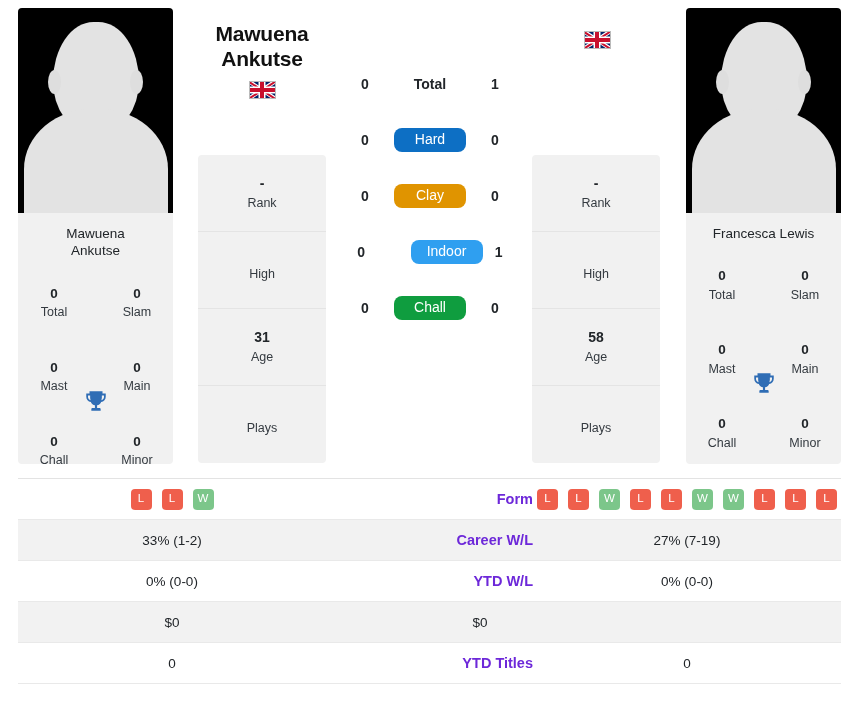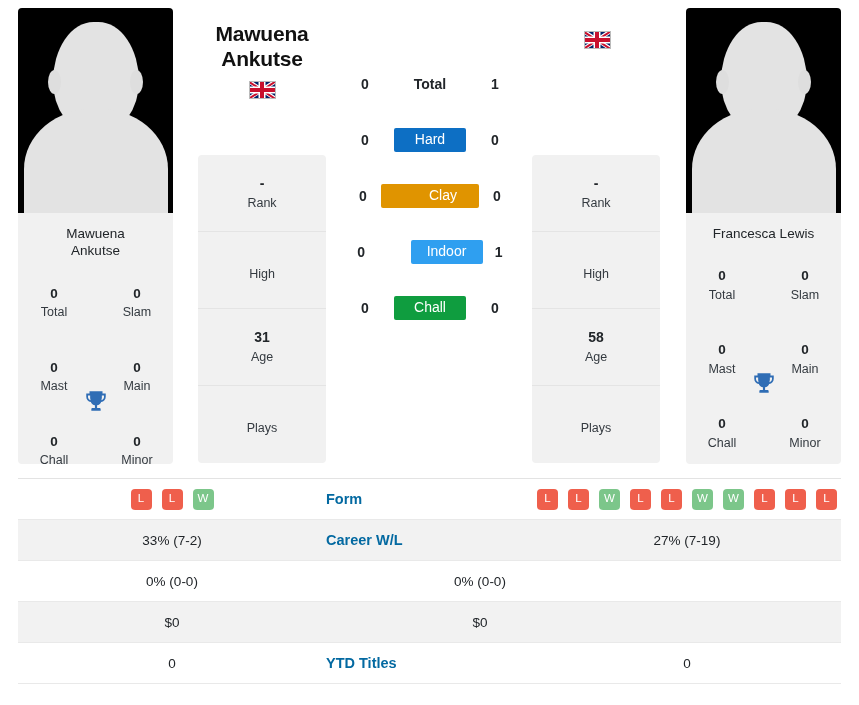--- a/index.html
+++ b/index.html
@@ -232,21 +232,21 @@
     color: #212529;
   }
   .surf-mid {
     flex: 1;
     text-align: center;
   }
   .surf-badge {
     display: inline-block;
     width: 72px;
     padding: 3px 0 4px 0;
-    border-radius: 2px;
+    border-radius: 8px;
     color: #ffffff;
     font-size: 14px;
     text-align: center;
     line-height: 1.2;
   }
   .surf-plain {
     font-size: 14px;
     font-weight: bold;
     color: #212529;
   }
@@ -269,24 +269,24 @@
   }
   .st-row.shaded { background: #f2f2f2; }
   .st-left, .st-right {
     width: 308px;
     text-align: center;
     font-size: 13.5px;
     color: #212529;
   }
   .st-center {
     flex: 1;
-    text-align: left;
+    text-align: right;
     font-size: 14.5px;
     font-weight: bold;
-    color: #0369a1;
+    color: #6d28d9;
   }
   .form-strip {
     display: flex;
     justify-content: center;
     gap: 10px;
   }
   .form-badge {
     width: 21px;
     height: 21px;
     border-radius: 4px;
@@ -397,21 +397,21 @@
     <div class="surf-row">
       <div class="surf-num">0</div>
       <div class="surf-mid">
         <span class="surf-badge" style="background: rgb(13, 111, 196);">Hard</span>
       </div>
       <div class="surf-num">0</div>
     </div>
     <div class="surf-row">
       <div class="surf-num">0</div>
       <div class="surf-mid">
-        <span class="surf-badge" style="background: rgb(224, 148, 0); padding-left: 26px;">Clay</span>
+        <span class="surf-badge" style="background: rgb(224, 148, 0);">Clay</span>
       </div>
       <div class="surf-num">0</div>
     </div>
     <div class="surf-row">
       <div class="surf-num">0</div>
       <div class="surf-mid">
         <span class="surf-badge" style="background: rgb(47, 159, 240); margin-left: 33px;">Indoor</span>
       </div>
       <div class="surf-num">1</div>
     </div>
@@ -526,27 +526,28 @@
           <div class="form-badge W">W</div>
           <div class="form-badge W">W</div>
           <div class="form-badge L">L</div>
           <div class="form-badge L">L</div>
           <div class="form-badge L">L</div>
         </div>
     </div>
   </div>
 
   <div class="st-row shaded">
-    <div class="st-left">33% (7-2)</div>
+    <div class="st-left">33% (1-2)</div>
     <div class="st-center">Career W/L</div>
     <div class="st-right">27% (7-19)</div>
   </div>
 
   <div class="st-row">
     <div class="st-left">0% (0-0)</div>
+    <div class="st-center">YTD W/L</div>
     <div class="st-right">0% (0-0)</div>
   </div>
 
   <div class="st-row shaded">
     <div class="st-left">$0</div>
     <div class="st-right">$0</div>
   </div>
 
   <div class="st-row">
     <div class="st-left">0</div>

